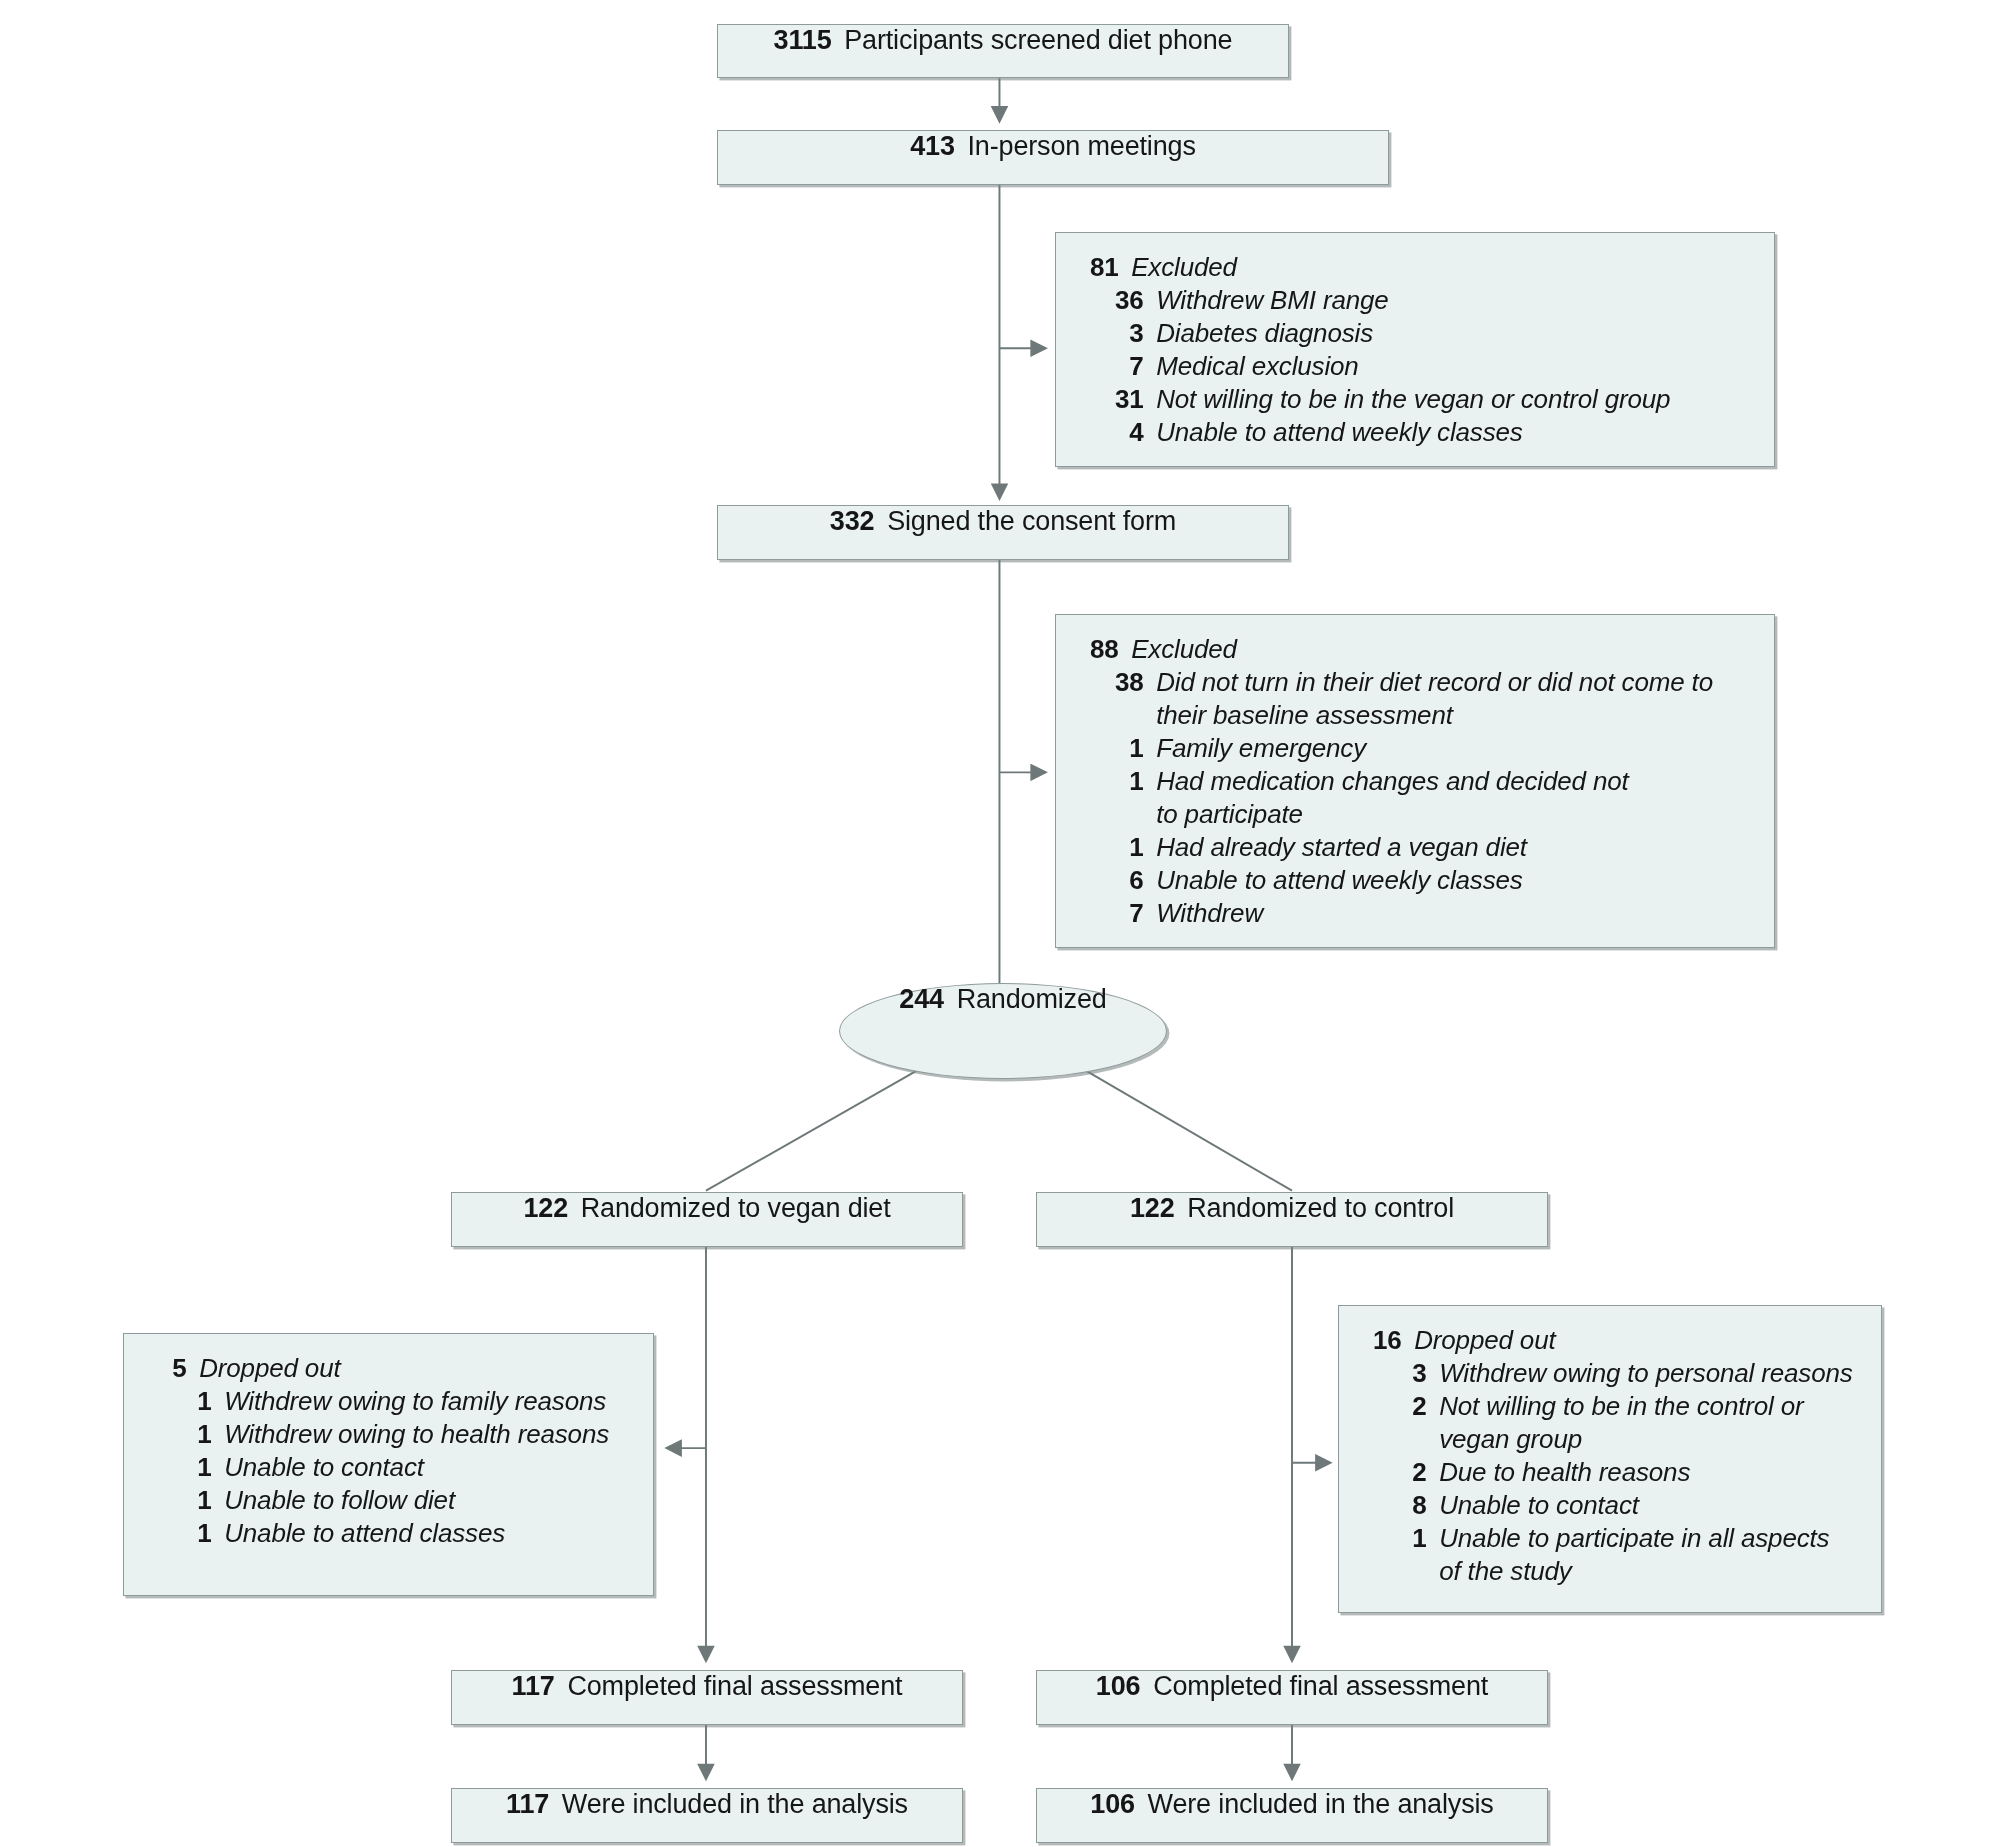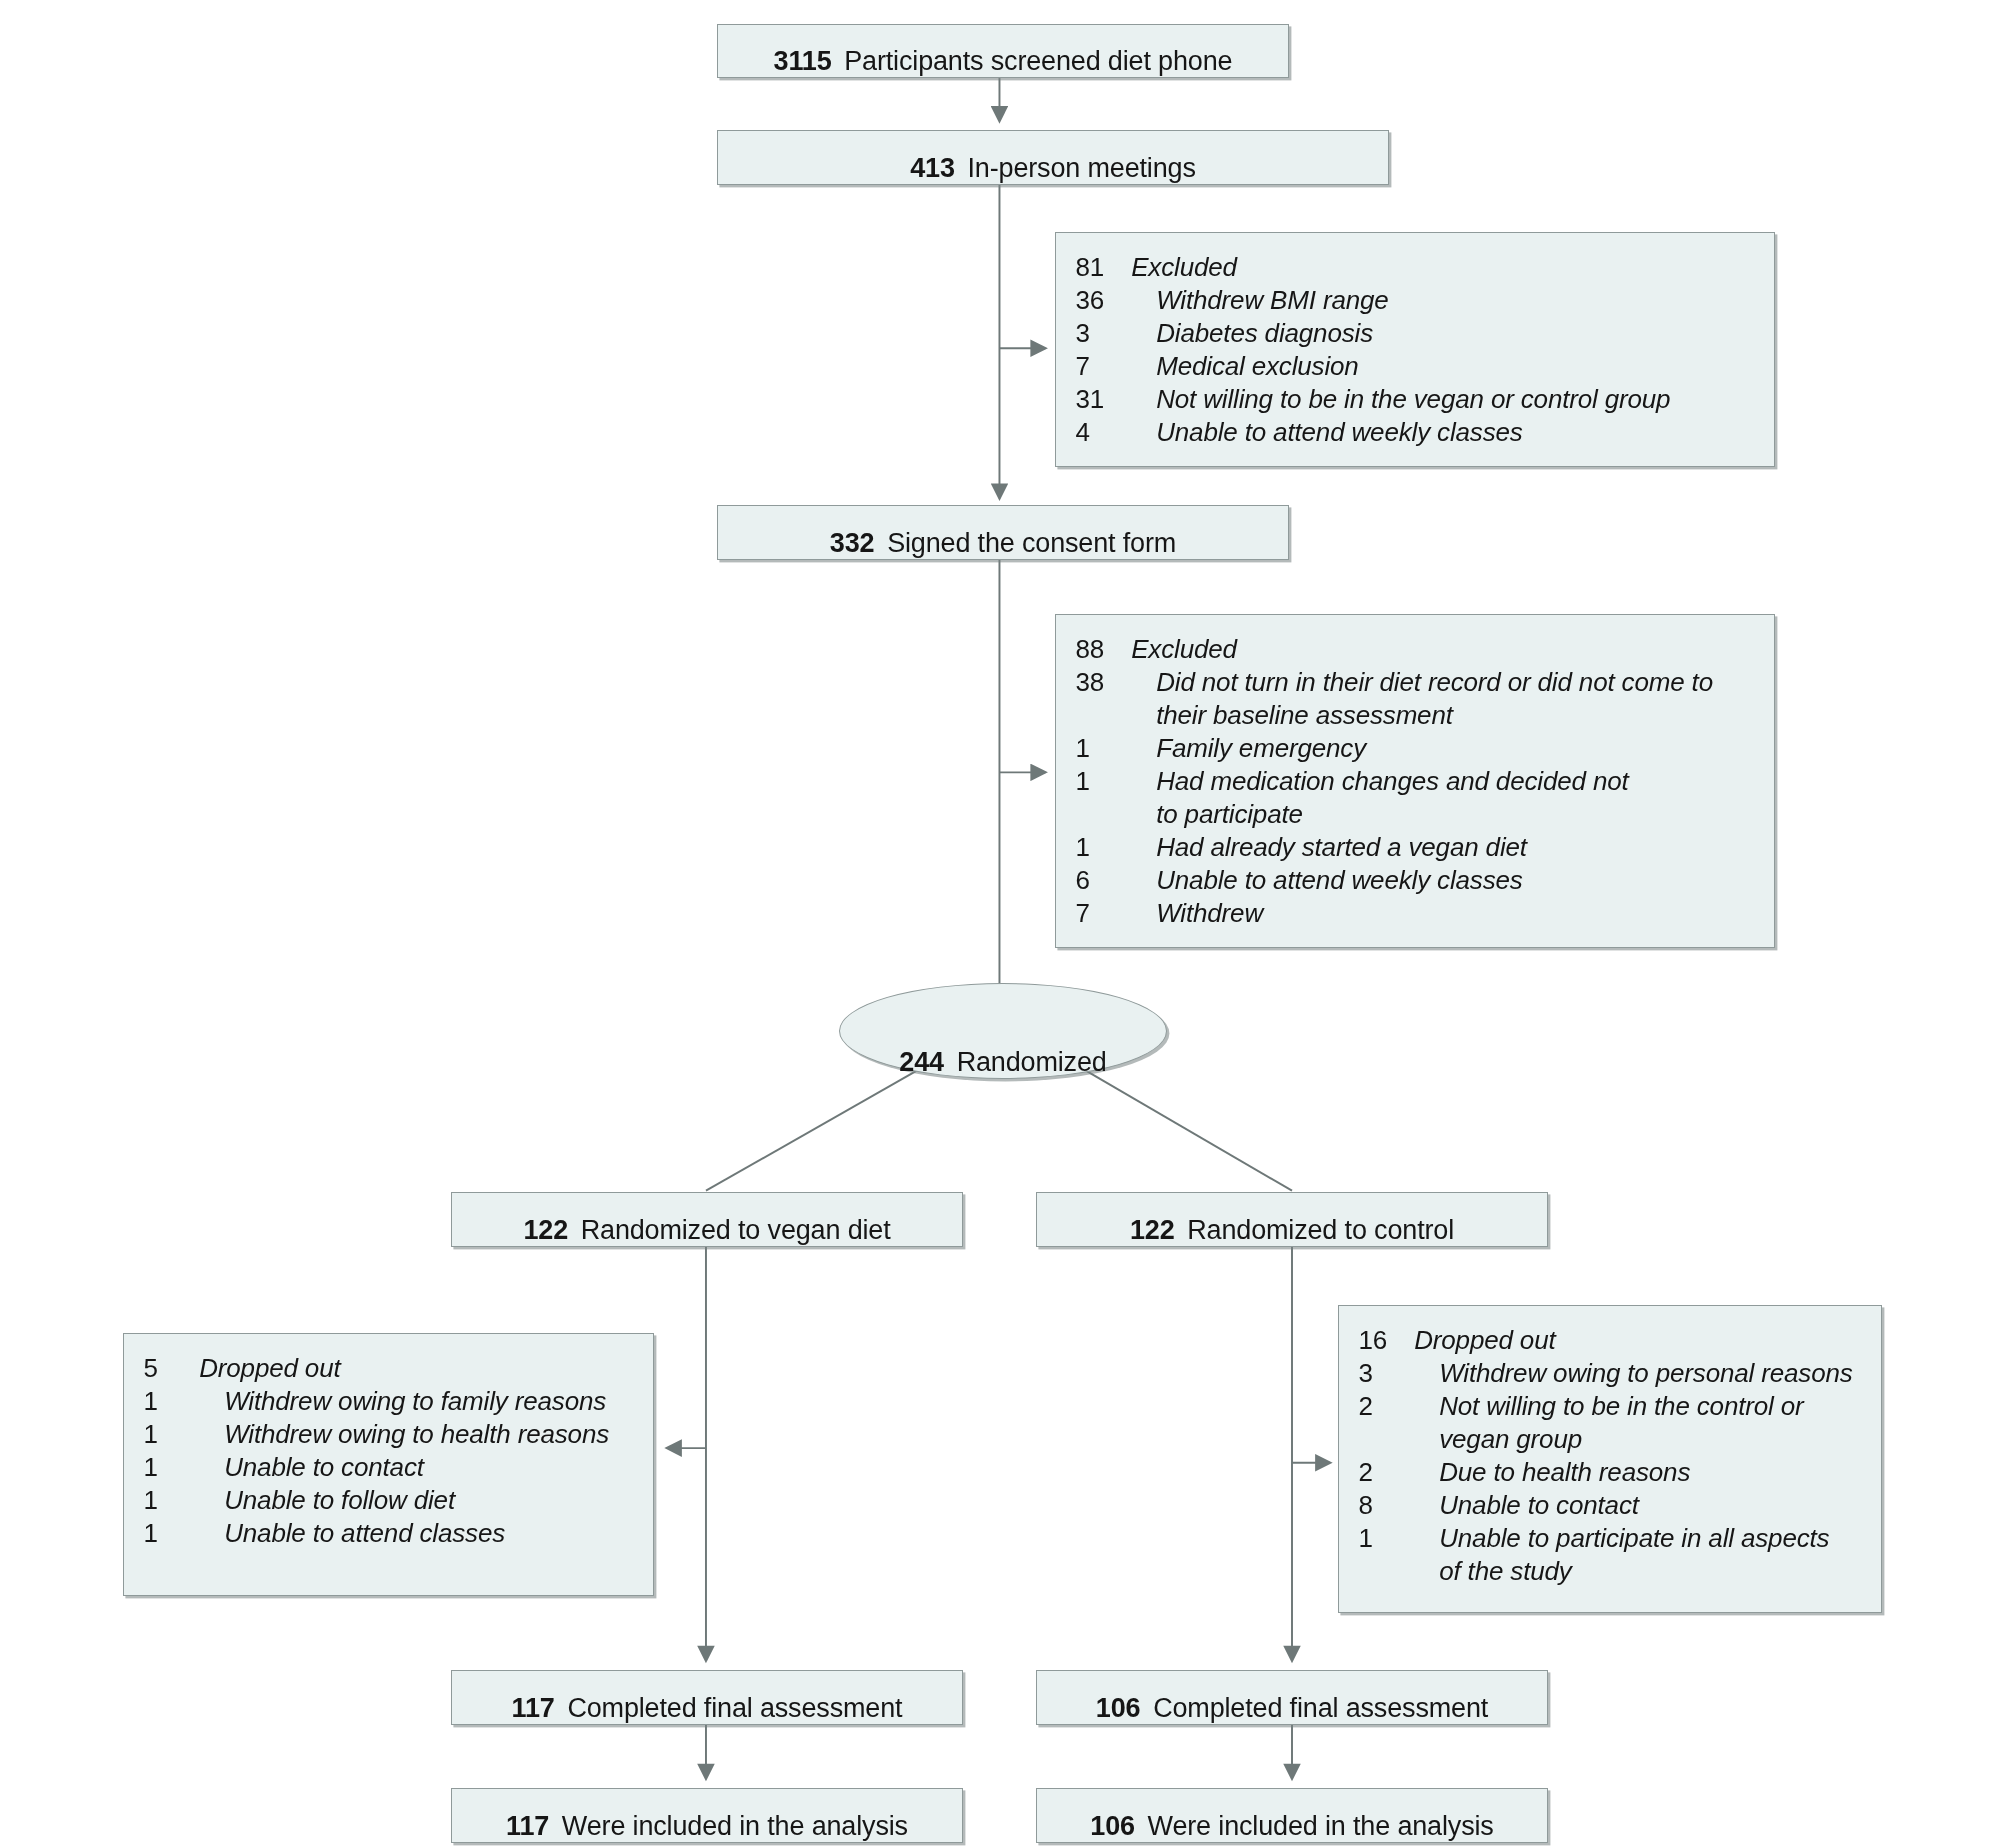--- a/index.html
+++ b/index.html
@@ -19,35 +19,35 @@
     color:var(--text);
     letter-spacing:-0.01em;
   }
   svg.connectors{position:absolute;left:0;top:0;z-index:1;}
   svg.connectors path{stroke:var(--line);stroke-width:2;fill:none;}
   .node{
     position:absolute;z-index:2;box-sizing:border-box;
     background:var(--box-fill);
     border:1px solid var(--box-border);
     box-shadow:2.4px 2.4px 0 0 var(--box-shadow);
-    display:flex;align-items:flex-end;justify-content:center;
+    display:flex;align-items:flex-start;justify-content:center;
     font-size:27px;white-space:pre;
   }
   .node .num{font-weight:bold;margin-right:12.7px;}
   .node.ellipse{border-radius:50%;border-width:1.5px;}
   .side{
     position:absolute;z-index:2;box-sizing:border-box;
     background:var(--box-fill);
     border:1px solid var(--box-border);
     box-shadow:2.4px 2.4px 0 0 var(--box-shadow);
     padding:17.6px 19.5px;
     font-size:26px;line-height:33px;
   }
   .side .row{display:flex;align-items:flex-start;}
-  .side .num{font-weight:normal;text-align:left;flex:none;}
+  .side .num{font-weight:bold;text-align:right;flex:none;}
   .side .num.nh{width:43px;}
   .side .num.ni{width:68px;}
   .side .lbl{margin-left:12.7px;white-space:pre;font-style:italic;}
 </style>
 </head>
 <body>
 
 <div class="canvas">
 
   <svg class="connectors" width="1997" height="1847" viewBox="0 0 2048 1894" aria-hidden="true">

